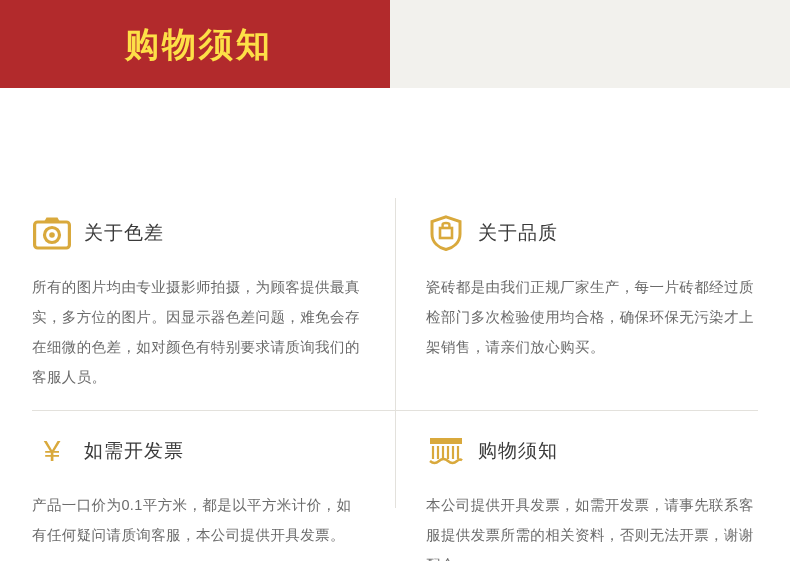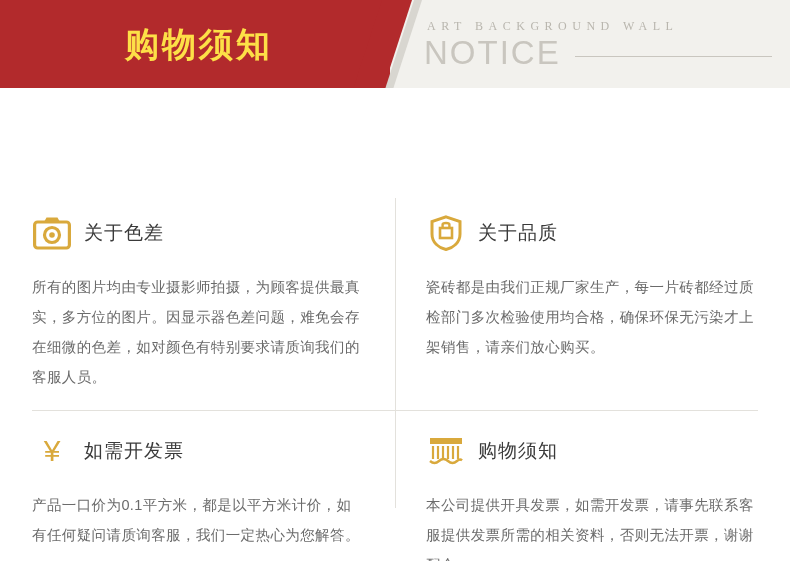--- a/index.html
+++ b/index.html
@@ -166,29 +166,20 @@
 </style>
 </head>
 <body>
 
 <div class="page">
 
   <div class="header">
     <div class="header-red">
       <div class="header-red-title">购物须知</div>
     </div>
-    <div class="header-right">
-      <div class="header-slash"></div>
-      <div class="header-slash2"></div>
-      <div class="eng-small">ART BACKGROUND WALL</div>
-      <div class="eng-big-row">
-        <div class="eng-big">NOTICE</div>
-        <div class="eng-rule"></div>
-      </div>
-    </div>
   </div>
 
   <div class="grid">
     <div class="vline"></div>
     <div class="hline"></div>
 
     <div class="cell c0">
       <div class="cell-head">
         <div class="cell-icon">
           <svg width="38" height="34" viewBox="0 0 38 34">
@@ -219,21 +210,21 @@
 
     <div class="cell c2">
       <div class="cell-head">
         <div class="cell-icon">
           <svg width="34" height="34" viewBox="0 0 34 34">
             <text x="17" y="27" text-anchor="middle" font-size="30" font-family="'Liberation Sans', sans-serif" fill="#d9a93c">¥</text>
           </svg>
         </div>
         <div class="cell-title">如需开发票</div>
       </div>
-      <div class="cell-body">产品一口价为0.1平方米，都是以平方米计价，如有任何疑问请质询客服，我们一定热心为您解答。</div>
+      <div class="cell-body">产品一口价为0.1平方米，都是以平方米计价，如有任何疑问请质询客服，本公司提供开具发票。</div>
     </div>
 
     <div class="cell c3">
       <div class="cell-head">
         <div class="cell-icon">
           <svg width="36" height="32" viewBox="0 0 36 32">
             <rect x="2" y="3" width="32" height="6" fill="#d9a93c"></rect>
             <g stroke="#d9a93c" stroke-width="2.2">
               <line x1="5" y1="11" x2="5" y2="24"></line>
               <line x1="10" y1="11" x2="10" y2="24"></line>

